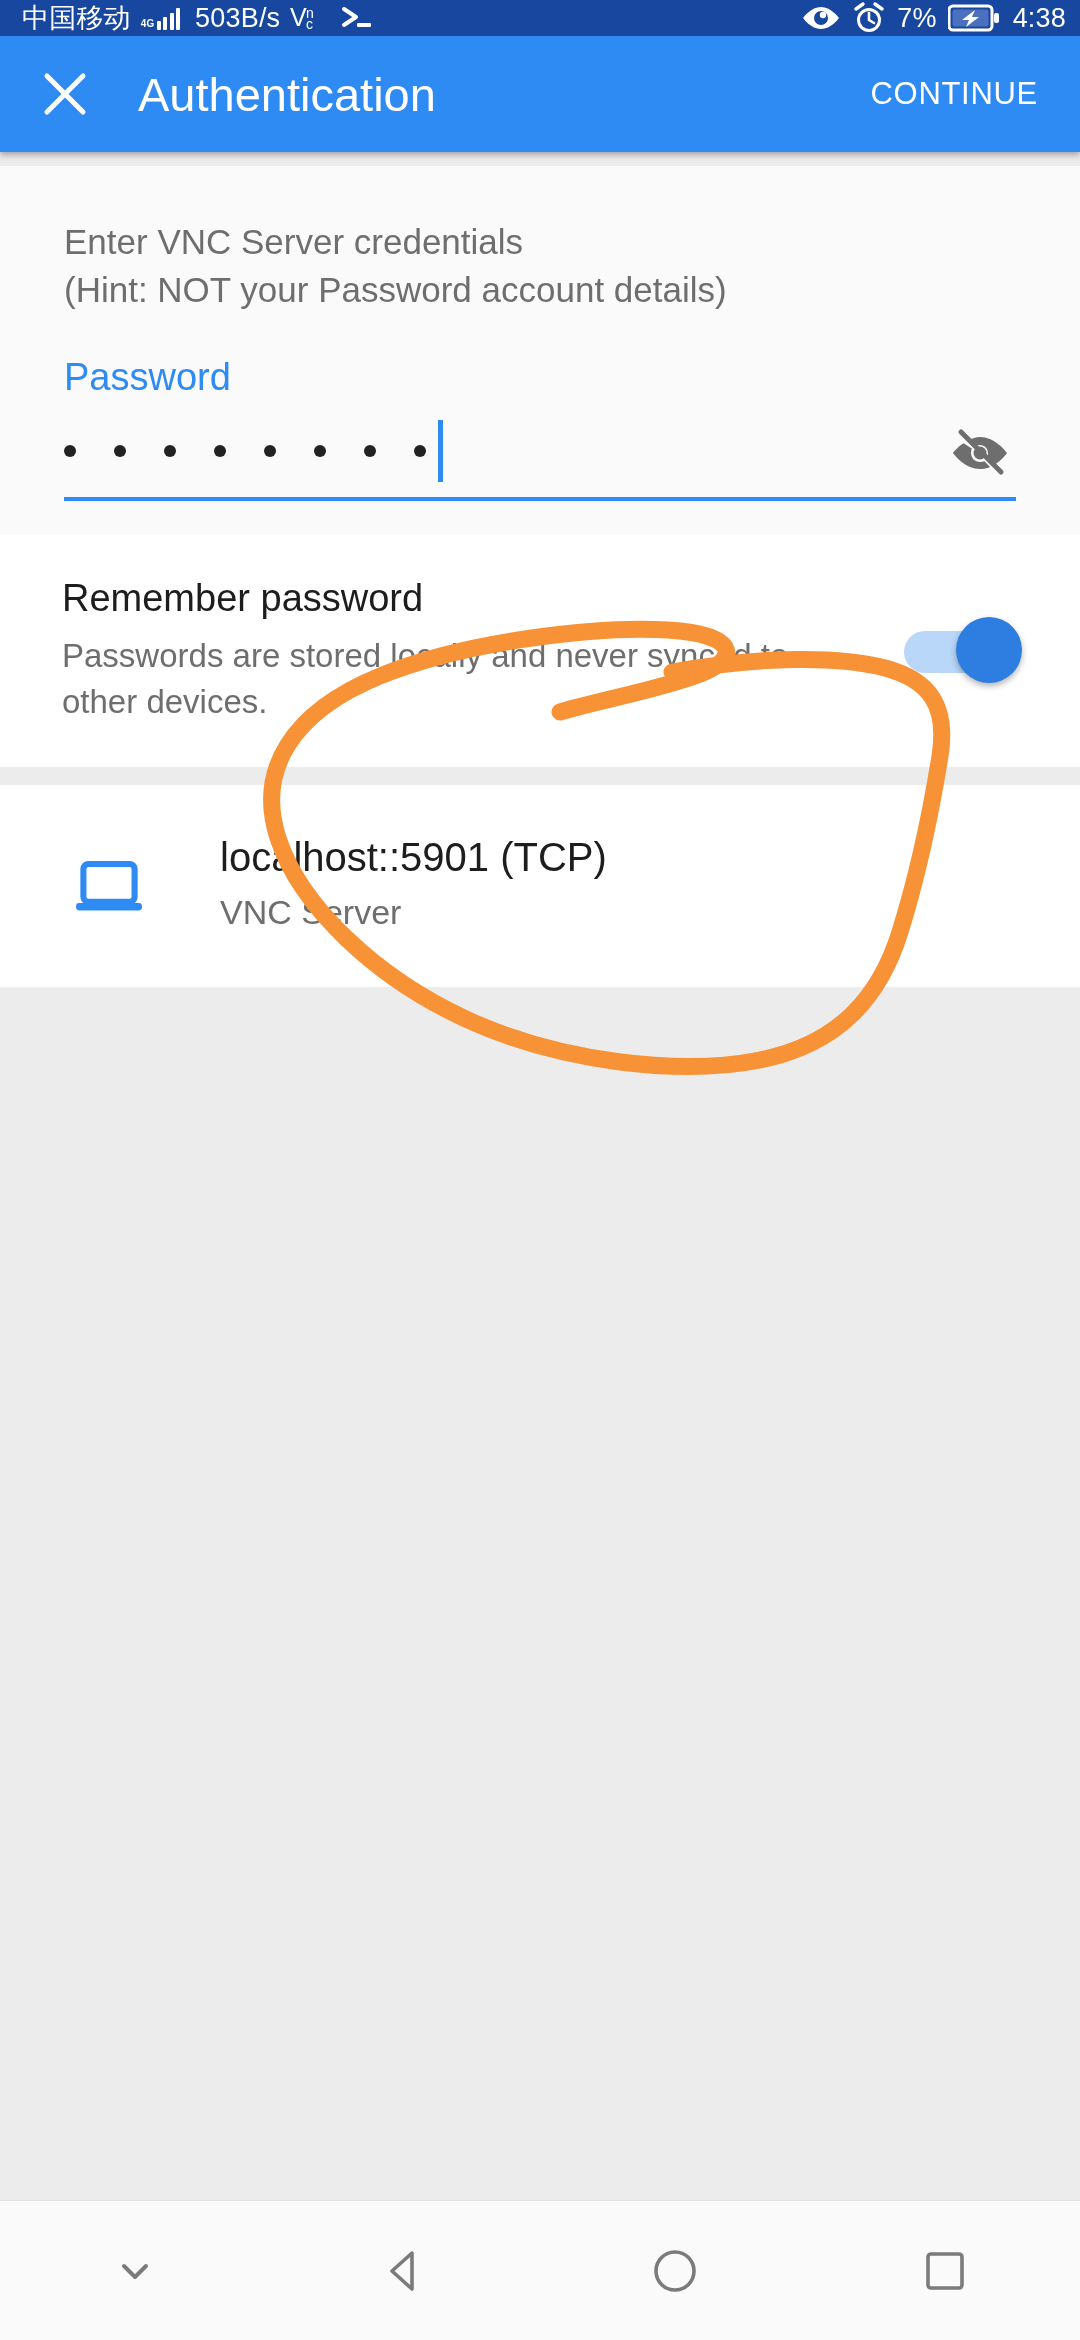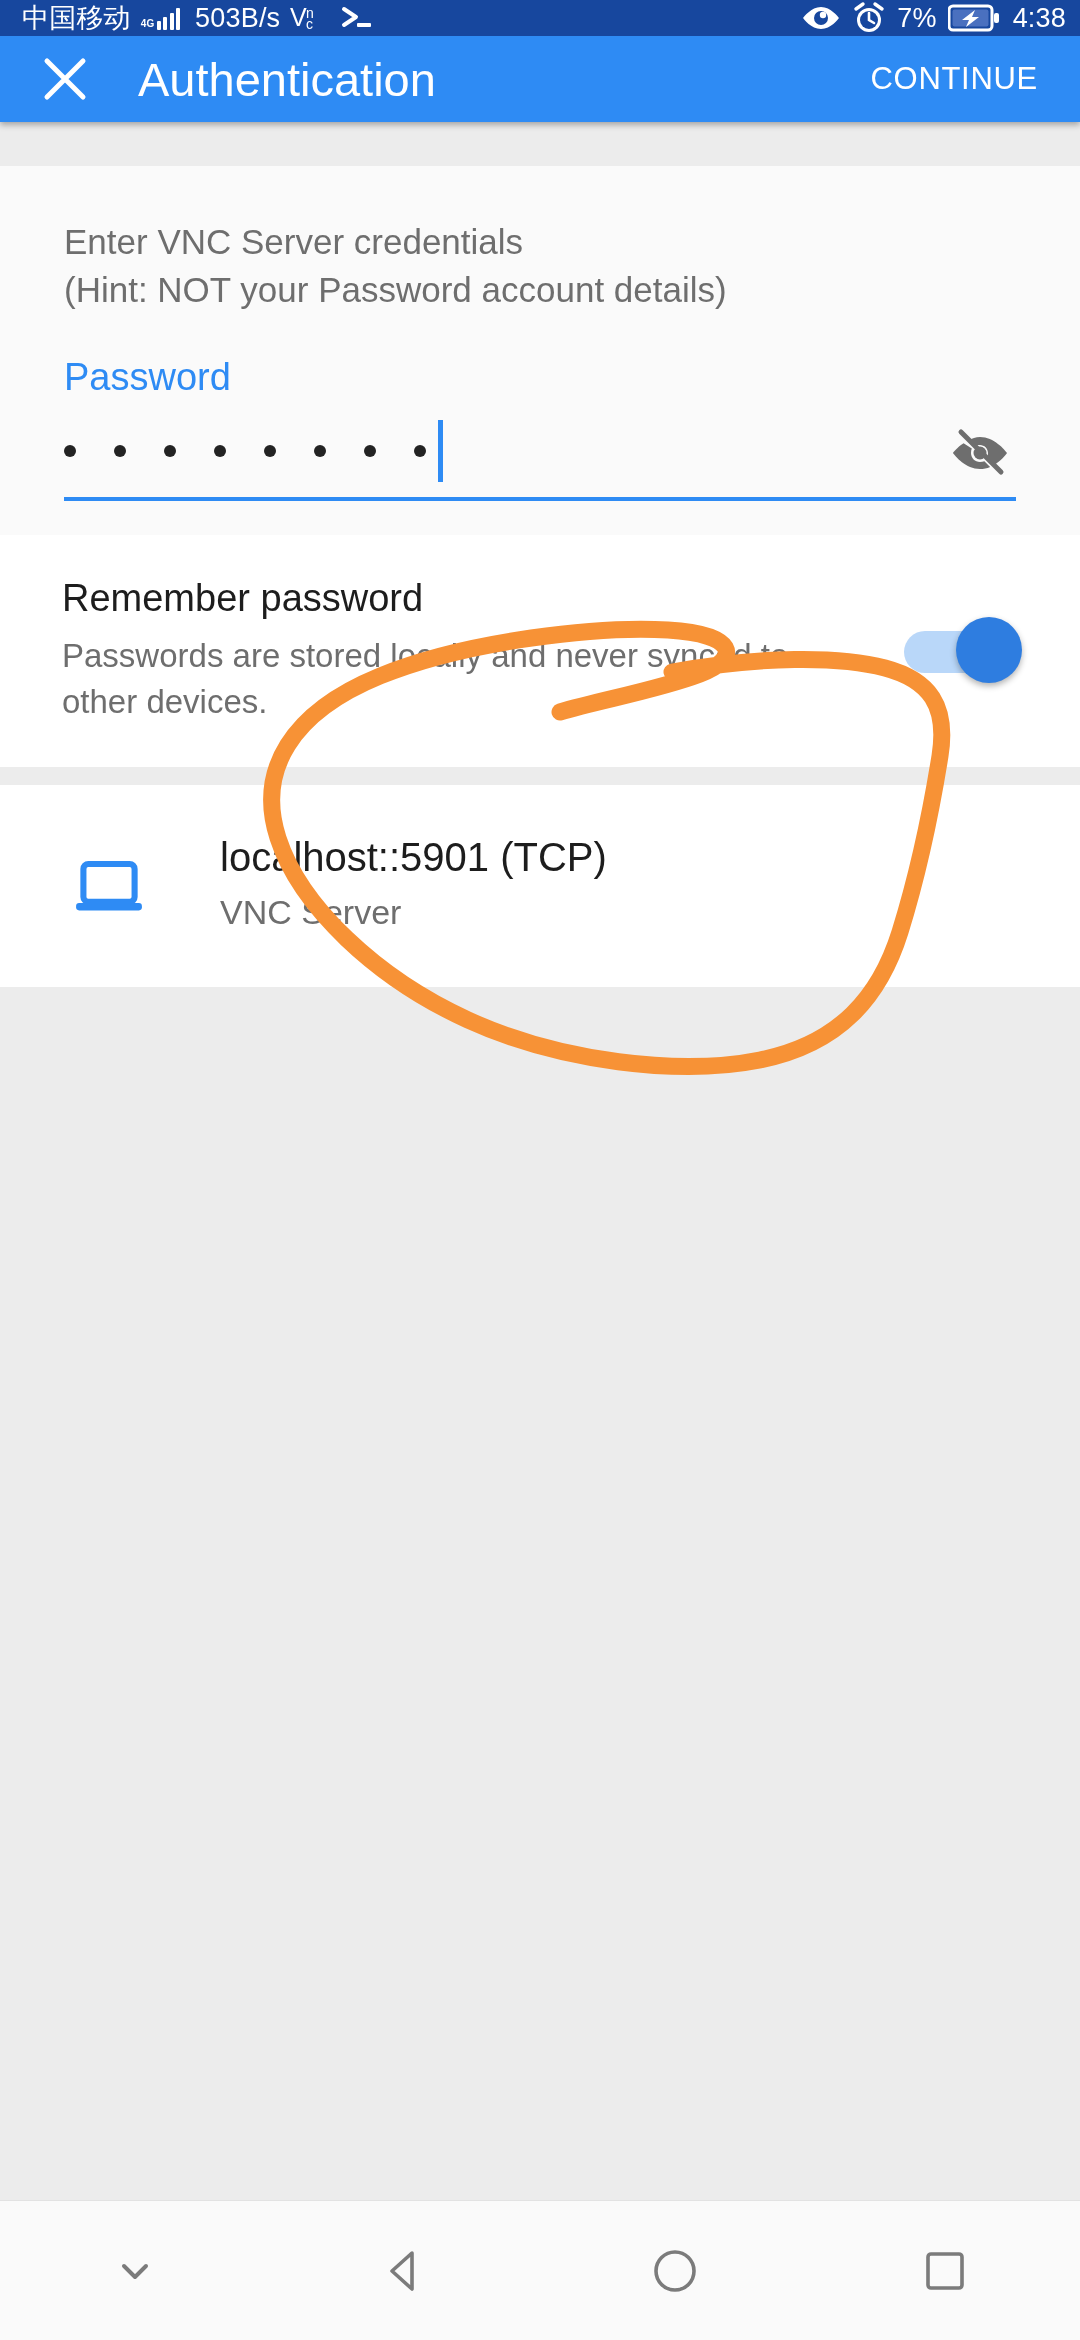--- a/index.html
+++ b/index.html
@@ -35,21 +35,21 @@
   .bars i:nth-child(2){height:13px}
   .bars i:nth-child(3){height:17px}
   .bars i:nth-child(4){height:22px}
   .netspeed{ font-size:27px; margin-left:5px;}
   .ic{ display:inline-flex; align-items:center; justify-content:center; }
   .batt-pct{ font-size:27px; }
   .clock{ font-size:27px; margin-left:2px;}
 
   
   #app-bar{
-    height:86px;
+    height:116px;
     background:#2e8bf4;
     display:flex;
     align-items:center;
     padding:12px 34px;
     box-shadow:0 3px 6px rgba(0,0,0,.30);
     position:relative;
     z-index:4;
   }
   #close-btn{
     width:62px;height:62px;

